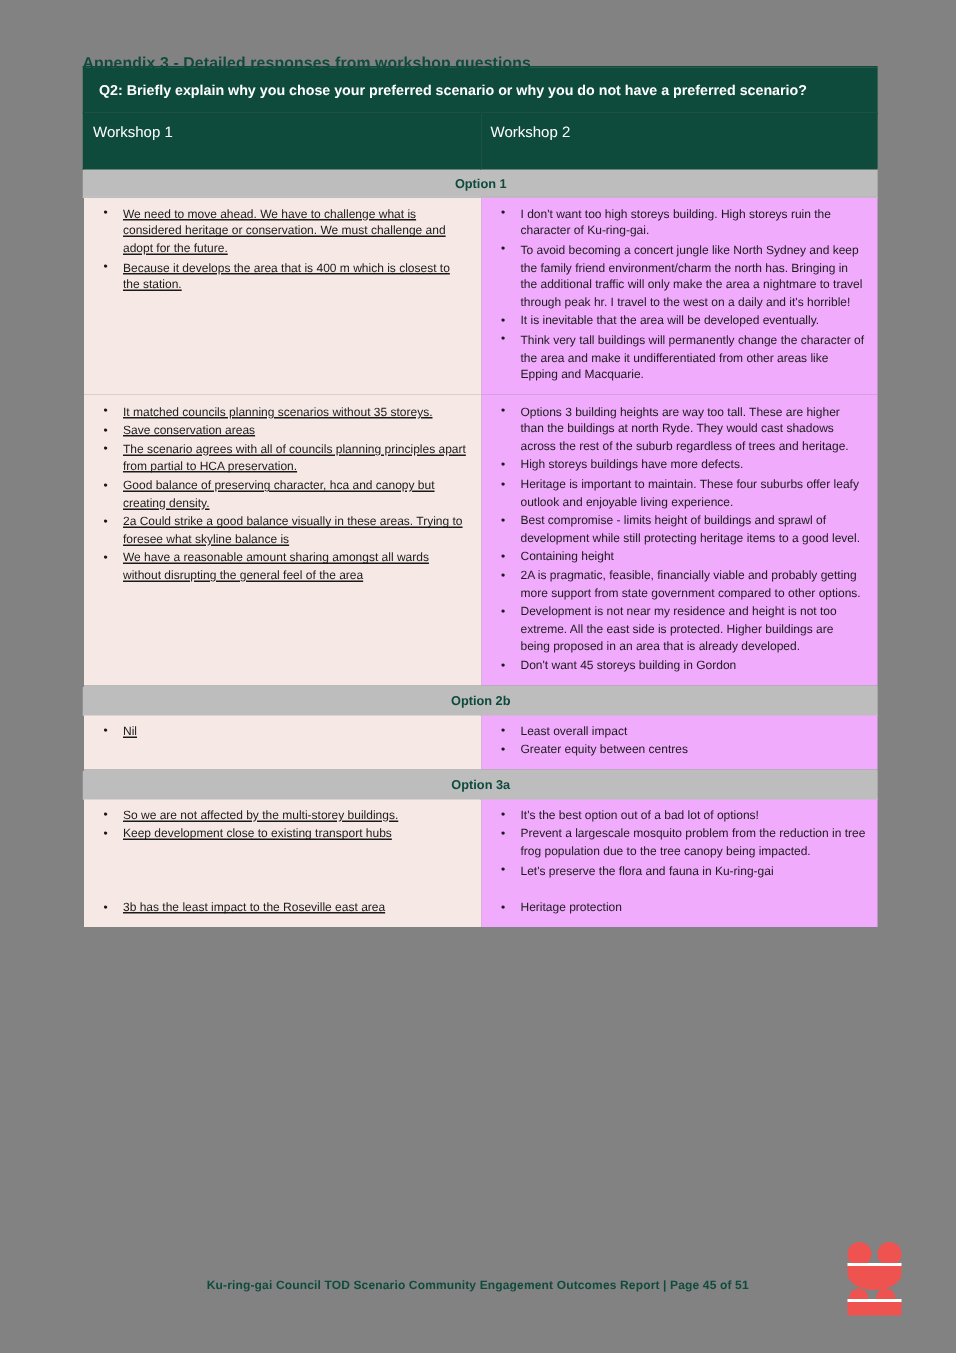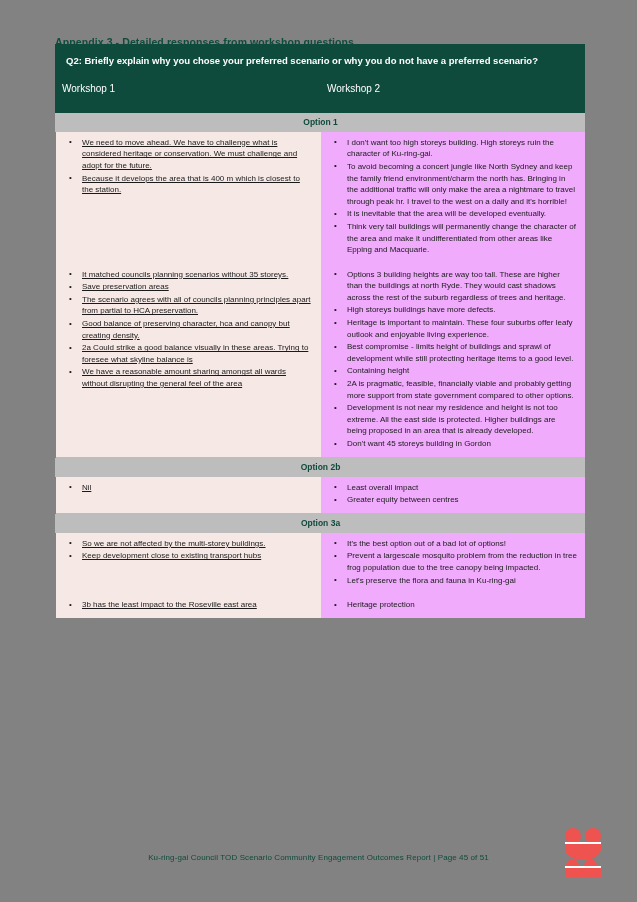--- a/index.html
+++ b/index.html
@@ -109,21 +109,21 @@
   .footer {
     position: absolute;
     left: 0;
     top: 846px;
     width: 637px;
     text-align: center;
   }
   .footer-text {
     display: inline-block;
     font-size: 8px;
-    font-weight: normal;
+    font-weight: bold;
     color: #0f4b3c;
     letter-spacing: 0.1px;
     white-space: nowrap;
     text-align: center;
   }
 
   .logo {
     position: absolute;
     left: 563px;
     top: 828px;
@@ -232,21 +232,21 @@
               <li>It is inevitable that the area will be developed eventually.</li>
               <li>Think very tall buildings will permanently change the character of the area and make it undifferentiated from other areas like Epping and Macquarie.</li>
             </ul>
         </td>
       </tr>
 
       <tr>
         <td class="body-cell left">
           <ul>
               <li>It matched councils planning scenarios without 35 storeys.</li>
-              <li>Save preservation areas</li>
+              <li>Save conservation areas</li>
               <li>The scenario agrees with all of councils planning principles apart from partial to HCA preservation.</li>
               <li>Good balance of preserving character, hca and canopy but creating density.</li>
               <li>2a Could strike a good balance visually in these areas. Trying to foresee what skyline balance is</li>
               <li>We have a reasonable amount sharing amongst all wards without disrupting the general feel of the area</li>
             </ul>
         </td>
         <td class="body-cell right">
           <ul>
               <li>Options 3 building heights are way too tall. These are higher than the buildings at north Ryde. They would cast shadows across the rest of the suburb regardless of trees and heritage.</li>
               <li>High storeys buildings have more defects.</li>

